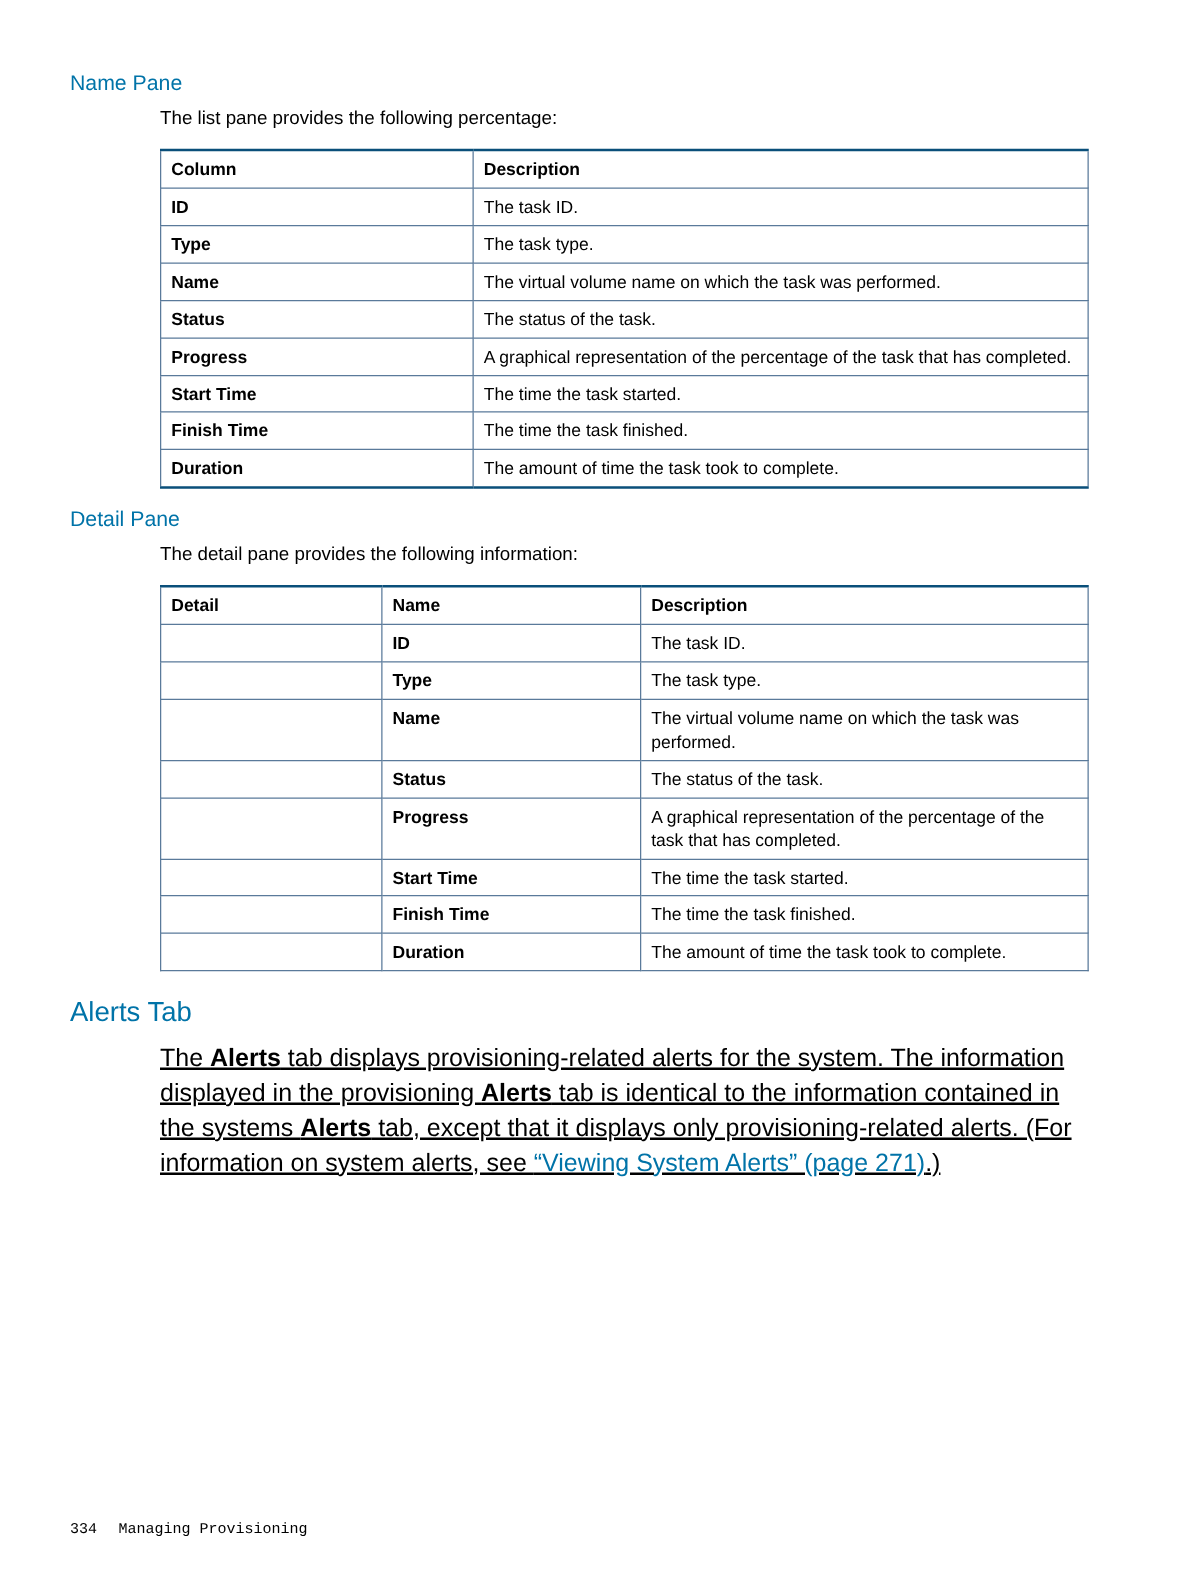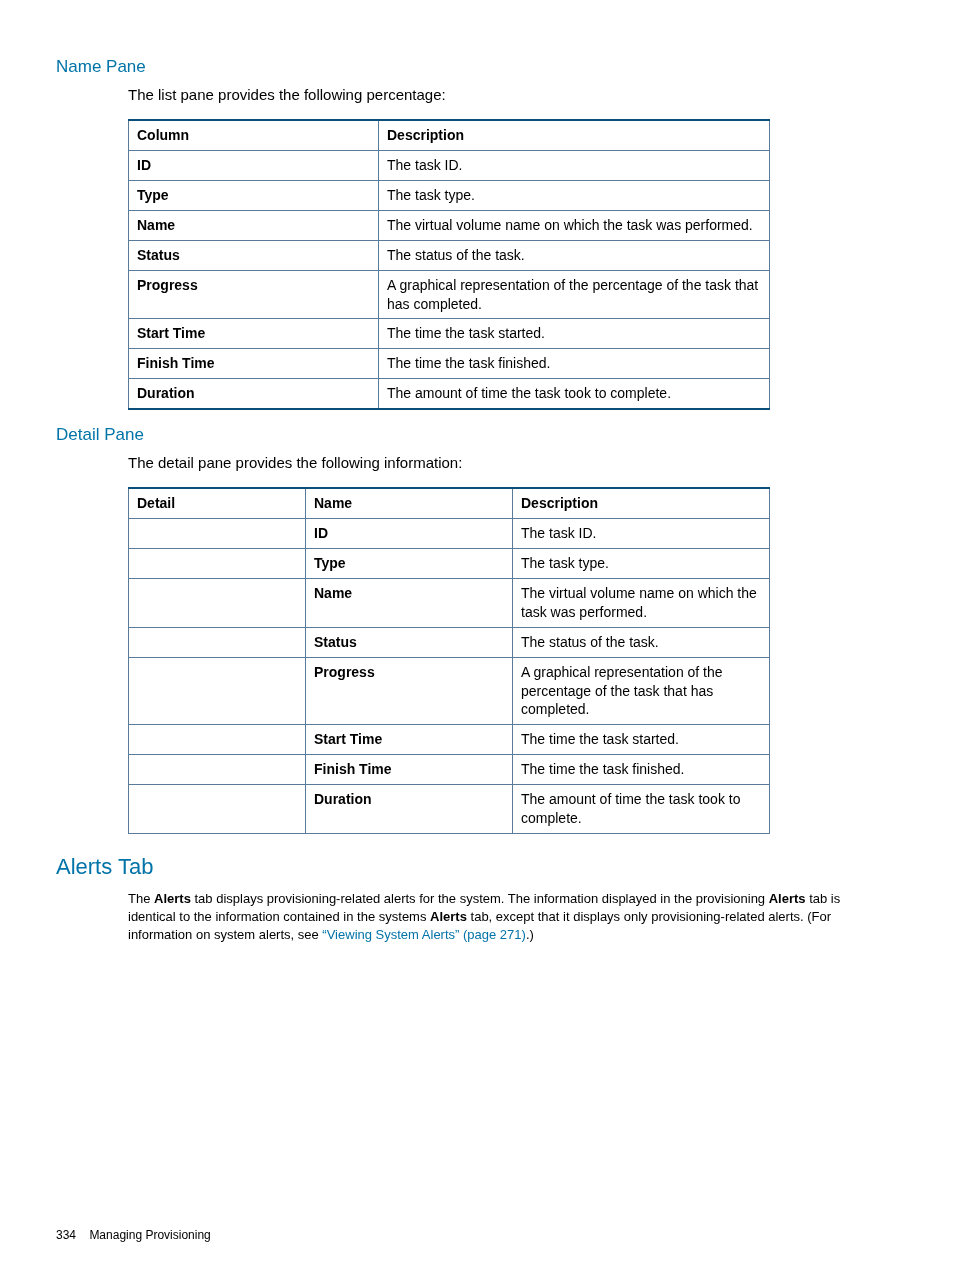--- a/index.html
+++ b/index.html
@@ -26,26 +26,27 @@
     font-weight: 400;
     font-size: 22px;
     margin: 18px 0 8px 0;
   }
   p.intro {
     margin: 0 0 14px 72px;
     font-size: 15px;
   }
   p.body {
     margin: 0 0 0 72px;
-    font-size: 13px;
+    font-size: 20px;
     line-height: 1.4;
+    text-decoration: underline;
   }
   table {
     border-collapse: collapse;
-    width: 642px;
+    width: 743px;
     margin-left: 72px;
     margin-bottom: 14px;
   }
   table td, table th {
     border: 1px solid #5a7a9a;
     padding: 5px 8px 5px 8px;
     text-align: left;
     font-size: 14px;
     vertical-align: top;
     font-weight: 300;
@@ -62,23 +63,24 @@
   }
   .col1-2 { width: 233px; }
   .col2-2 { }
   .col1-3 { width: 160px; }
   .col2-3 { width: 190px; }
   .col3-3 { }
   .bold { font-weight: 700; }
   a.xref { color: #0073a8; text-decoration: none; }
   .footer {
     position: absolute;
-    bottom: 28px;
+    bottom: 40px;
     left: 56px;
     font-size: 12px;
+    font-family: Liberation Mono, monospace;
   }
   .footer .pn { margin-right: 10px; }
 </style>
 </head>
 <body>
 
 <h2 class="section">Name Pane</h2>
 <p class="intro">The list pane provides the following percentage:</p>
 
 <table>

